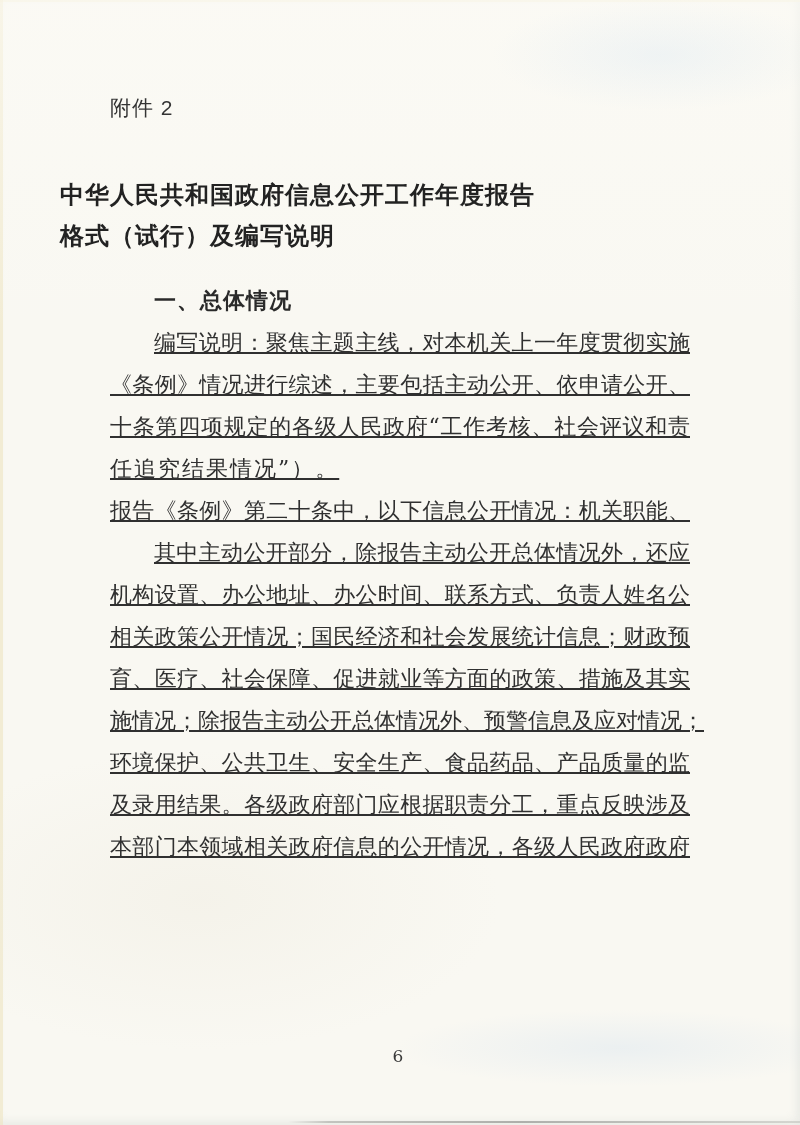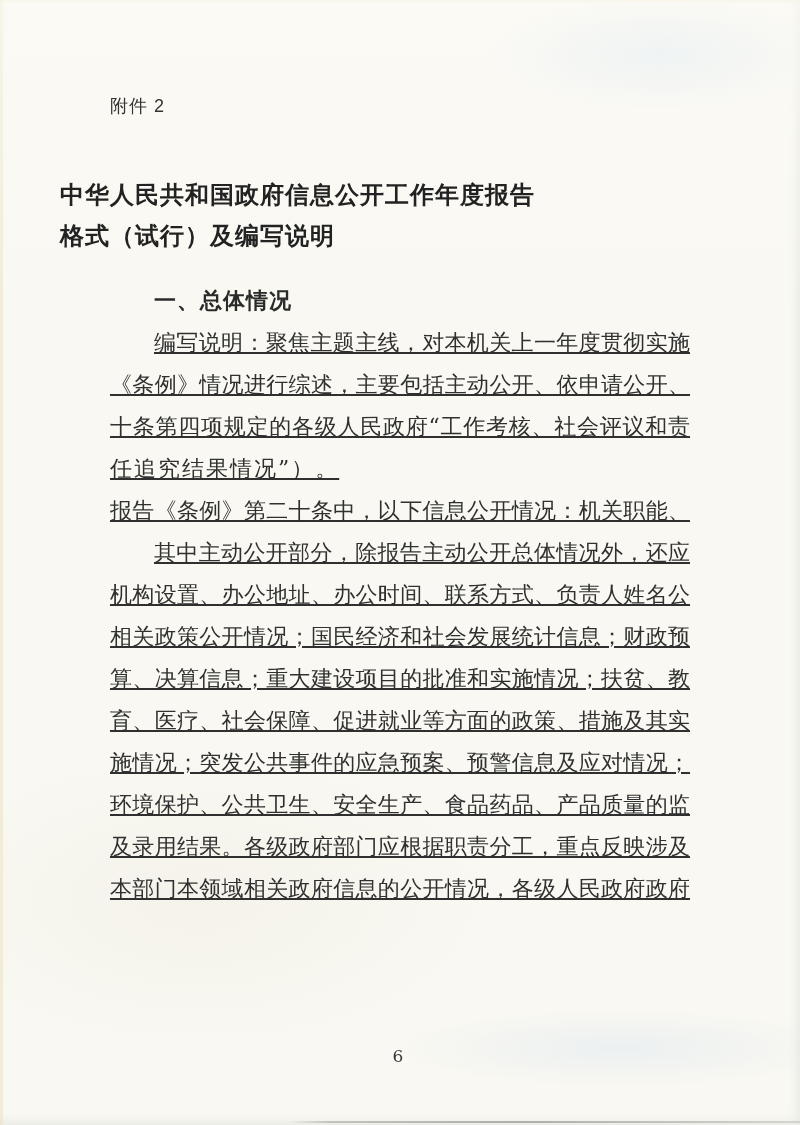--- a/index.html
+++ b/index.html
@@ -42,21 +42,21 @@
       rgba(140, 142, 136, 0) 0%,
       rgba(140, 142, 136, 0.45) 8%,
       rgba(120, 122, 118, 0.55) 45%,
       rgba(150, 152, 146, 0.30) 100%);
   }
   .attachment-label {
     position: absolute;
     left: 110px;
     top: 94px;
     font-family: "Liberation Sans", "DejaVu Sans", sans-serif;
-    font-size: 18px;
+    font-size: 21px;
     letter-spacing: 1px;
     color: #343434;
   }
   .doc-title {
     position: absolute;
     left: 60px;
     width: 680px;
     top: 174px;
     text-align: left;
     font-weight: bold;
@@ -125,22 +125,21 @@
   <div class="body-lines">
     <div class="bline indent">编写说明：聚焦主题主线，对本机关上一年度贯彻实施</div>
     <div class="bline">《条例》情况进行综述，主要包括主动公开、依申请公开、</div>
     <div class="bline">十条第四项规定的各级人民政府“工作考核、社会评议和责</div>
     <div class="bline short">任追究结果情况”）。</div>
 
     <div class="bline">报告《条例》第二十条中，以下信息公开情况：机关职能、</div>
     <div class="bline indent">其中主动公开部分，除报告主动公开总体情况外，还应</div>
     <div class="bline">机构设置、办公地址、办公时间、联系方式、负责人姓名公</div>
     <div class="bline">相关政策公开情况；国民经济和社会发展统计信息；财政预</div>
-    <div class="bline">算、决算信息；重大建设项目的批准和实施情况；扶贫、教</div>
     <div class="bline">育、医疗、社会保障、促进就业等方面的政策、措施及其实</div>
-    <div class="bline">施情况；突发公共事件的应急预案、预警信息及应对情况；</div>
+    <div class="bline">施情况；除报告主动公开总体情况外、预警信息及应对情况；</div>
     <div class="bline">环境保护、公共卫生、安全生产、食品药品、产品质量的监</div>
     <div class="bline">及录用结果。各级政府部门应根据职责分工，重点反映涉及</div>
     <div class="bline">本部门本领域相关政府信息的公开情况，各级人民政府政府</div>
   </div>
 
   <div class="page-number">6</div>
 </div>
 
 </body></html>

